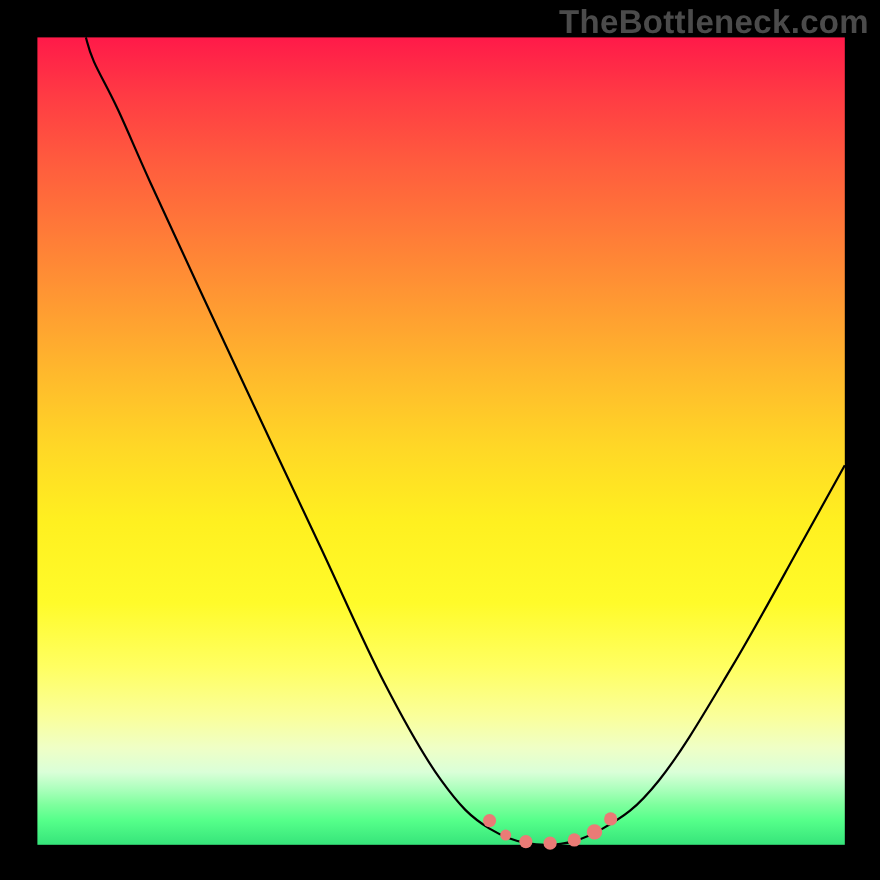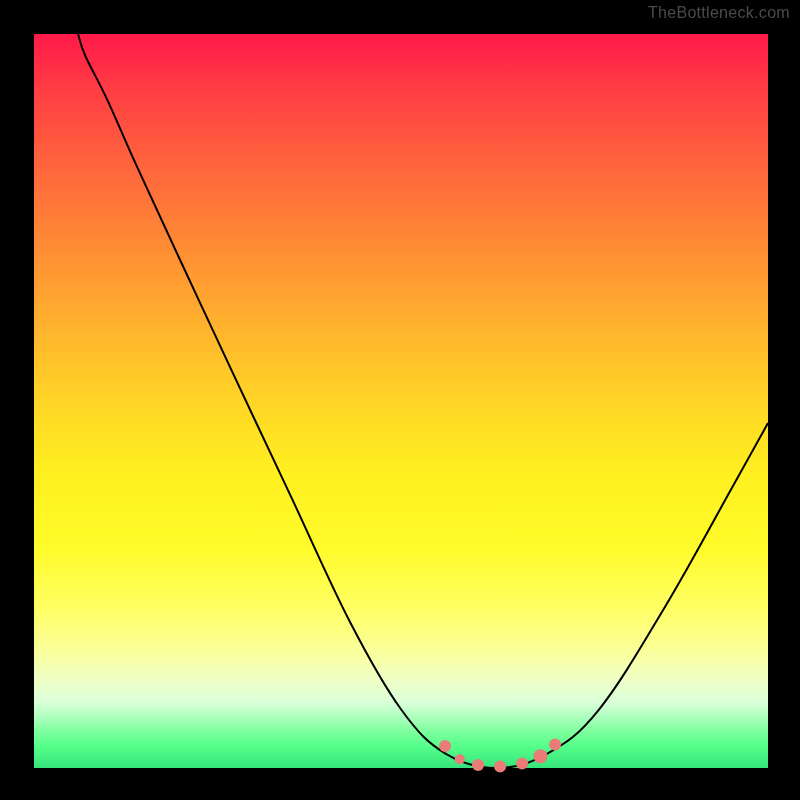--- a/index.html
+++ b/index.html
@@ -49,22 +49,22 @@
     top: 0;
     width: 734px;
     height: 734px;
     overflow: visible;
   }
   .watermark {
     position: absolute;
     top: 4px;
     right: 10px;
     color: #4b4b4b;
-    font-size: 16px;
-    font-weight: 400;
+    font-size: 30px;
+    font-weight: 700;
     letter-spacing: 0.3px;
   }
 </style>
 </head>
 <body>
 
 <div class="container">
   <div class="plot-area">
     <svg viewBox="0 0 734 734">
       <path d="M 44.04 0.00 C 45.36 3.96, 46.10 10.13, 51.38 22.02 C 56.66 33.91, 64.15 46.24, 73.40 66.06 C 82.65 85.88, 89.55 103.05, 102.76 132.12 C 115.97 161.19, 129.62 190.55, 146.80 227.54 C 163.98 264.53, 178.36 295.36, 198.18 337.64 C 218.00 379.92, 235.76 417.50, 256.90 462.42 C 278.04 507.34, 295.80 548.89, 315.62 587.20 C 335.44 625.51, 349.82 651.50, 367.00 675.28 C 384.18 699.06, 393.86 708.75, 411.04 719.32 C 428.22 729.89, 443.92 734.00, 462.42 734.00 C 480.92 734.00, 495.30 729.89, 513.80 719.32 C 532.30 708.75, 544.04 701.70, 565.18 675.28 C 586.32 648.86, 607.46 612.16, 631.24 572.52 C 655.02 532.88, 678.80 488.11, 697.30 455.08 C 715.80 422.05, 727.39 400.91, 734.00 389.02" fill="none" stroke="#000000" stroke-width="2"></path>

